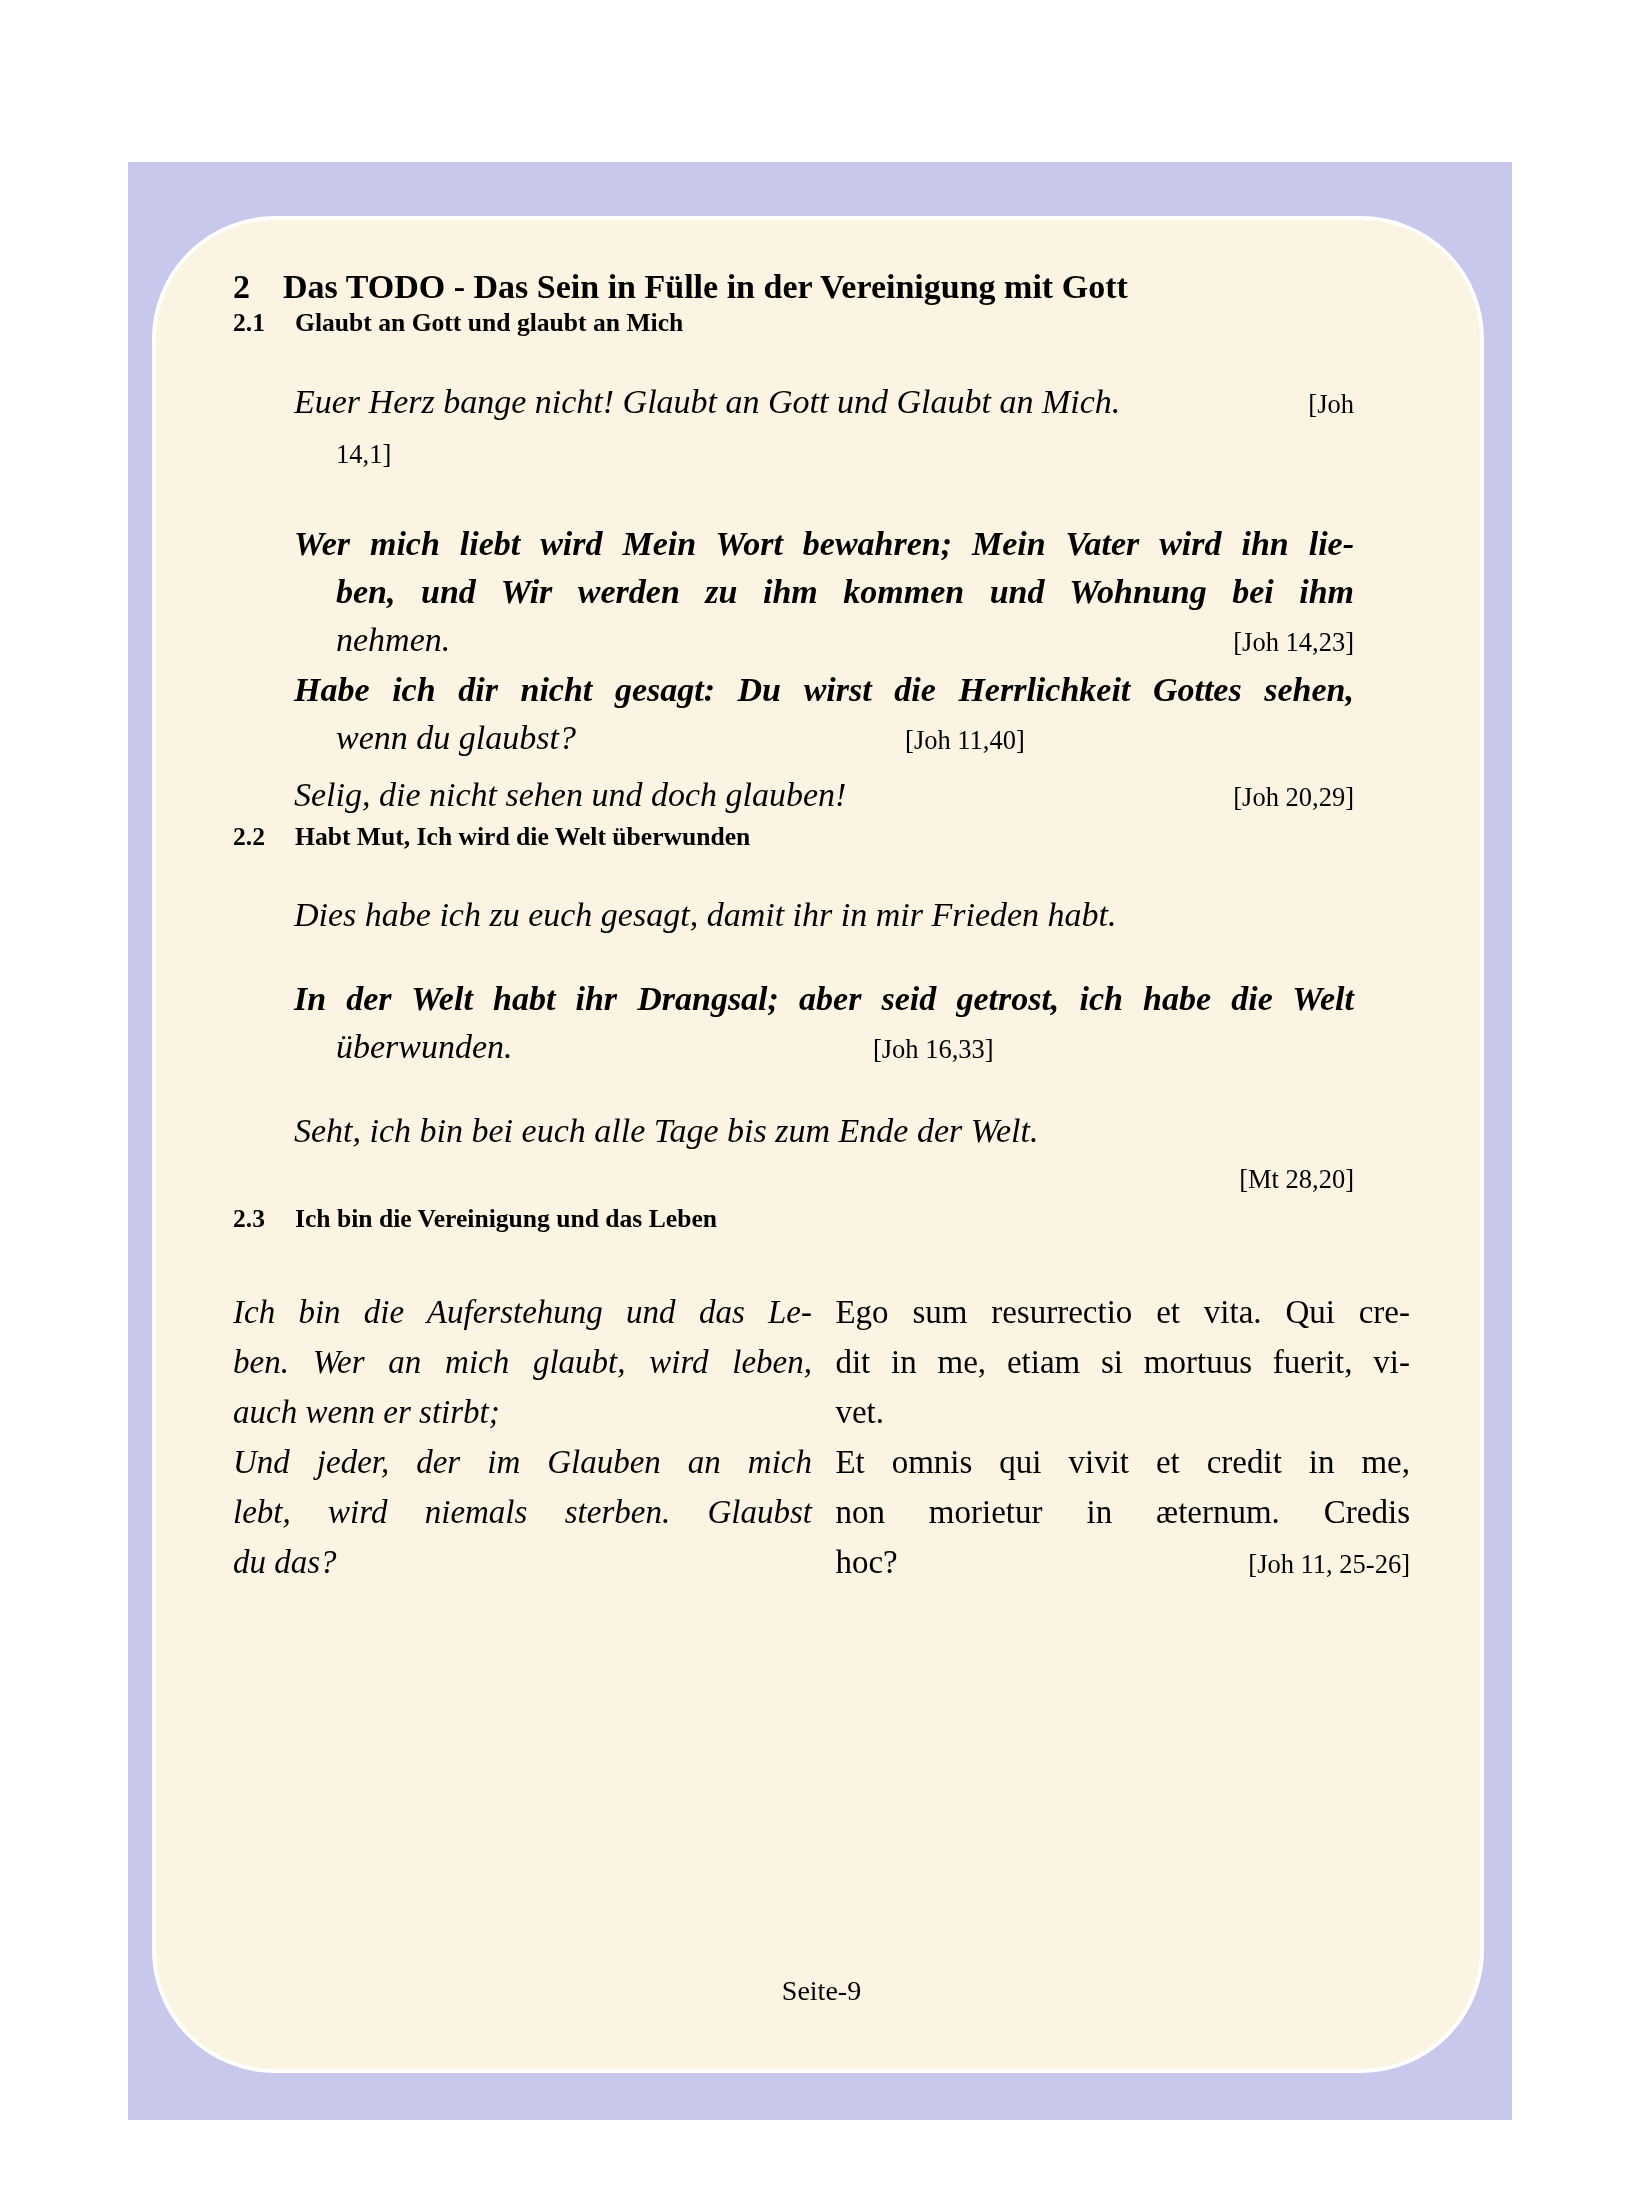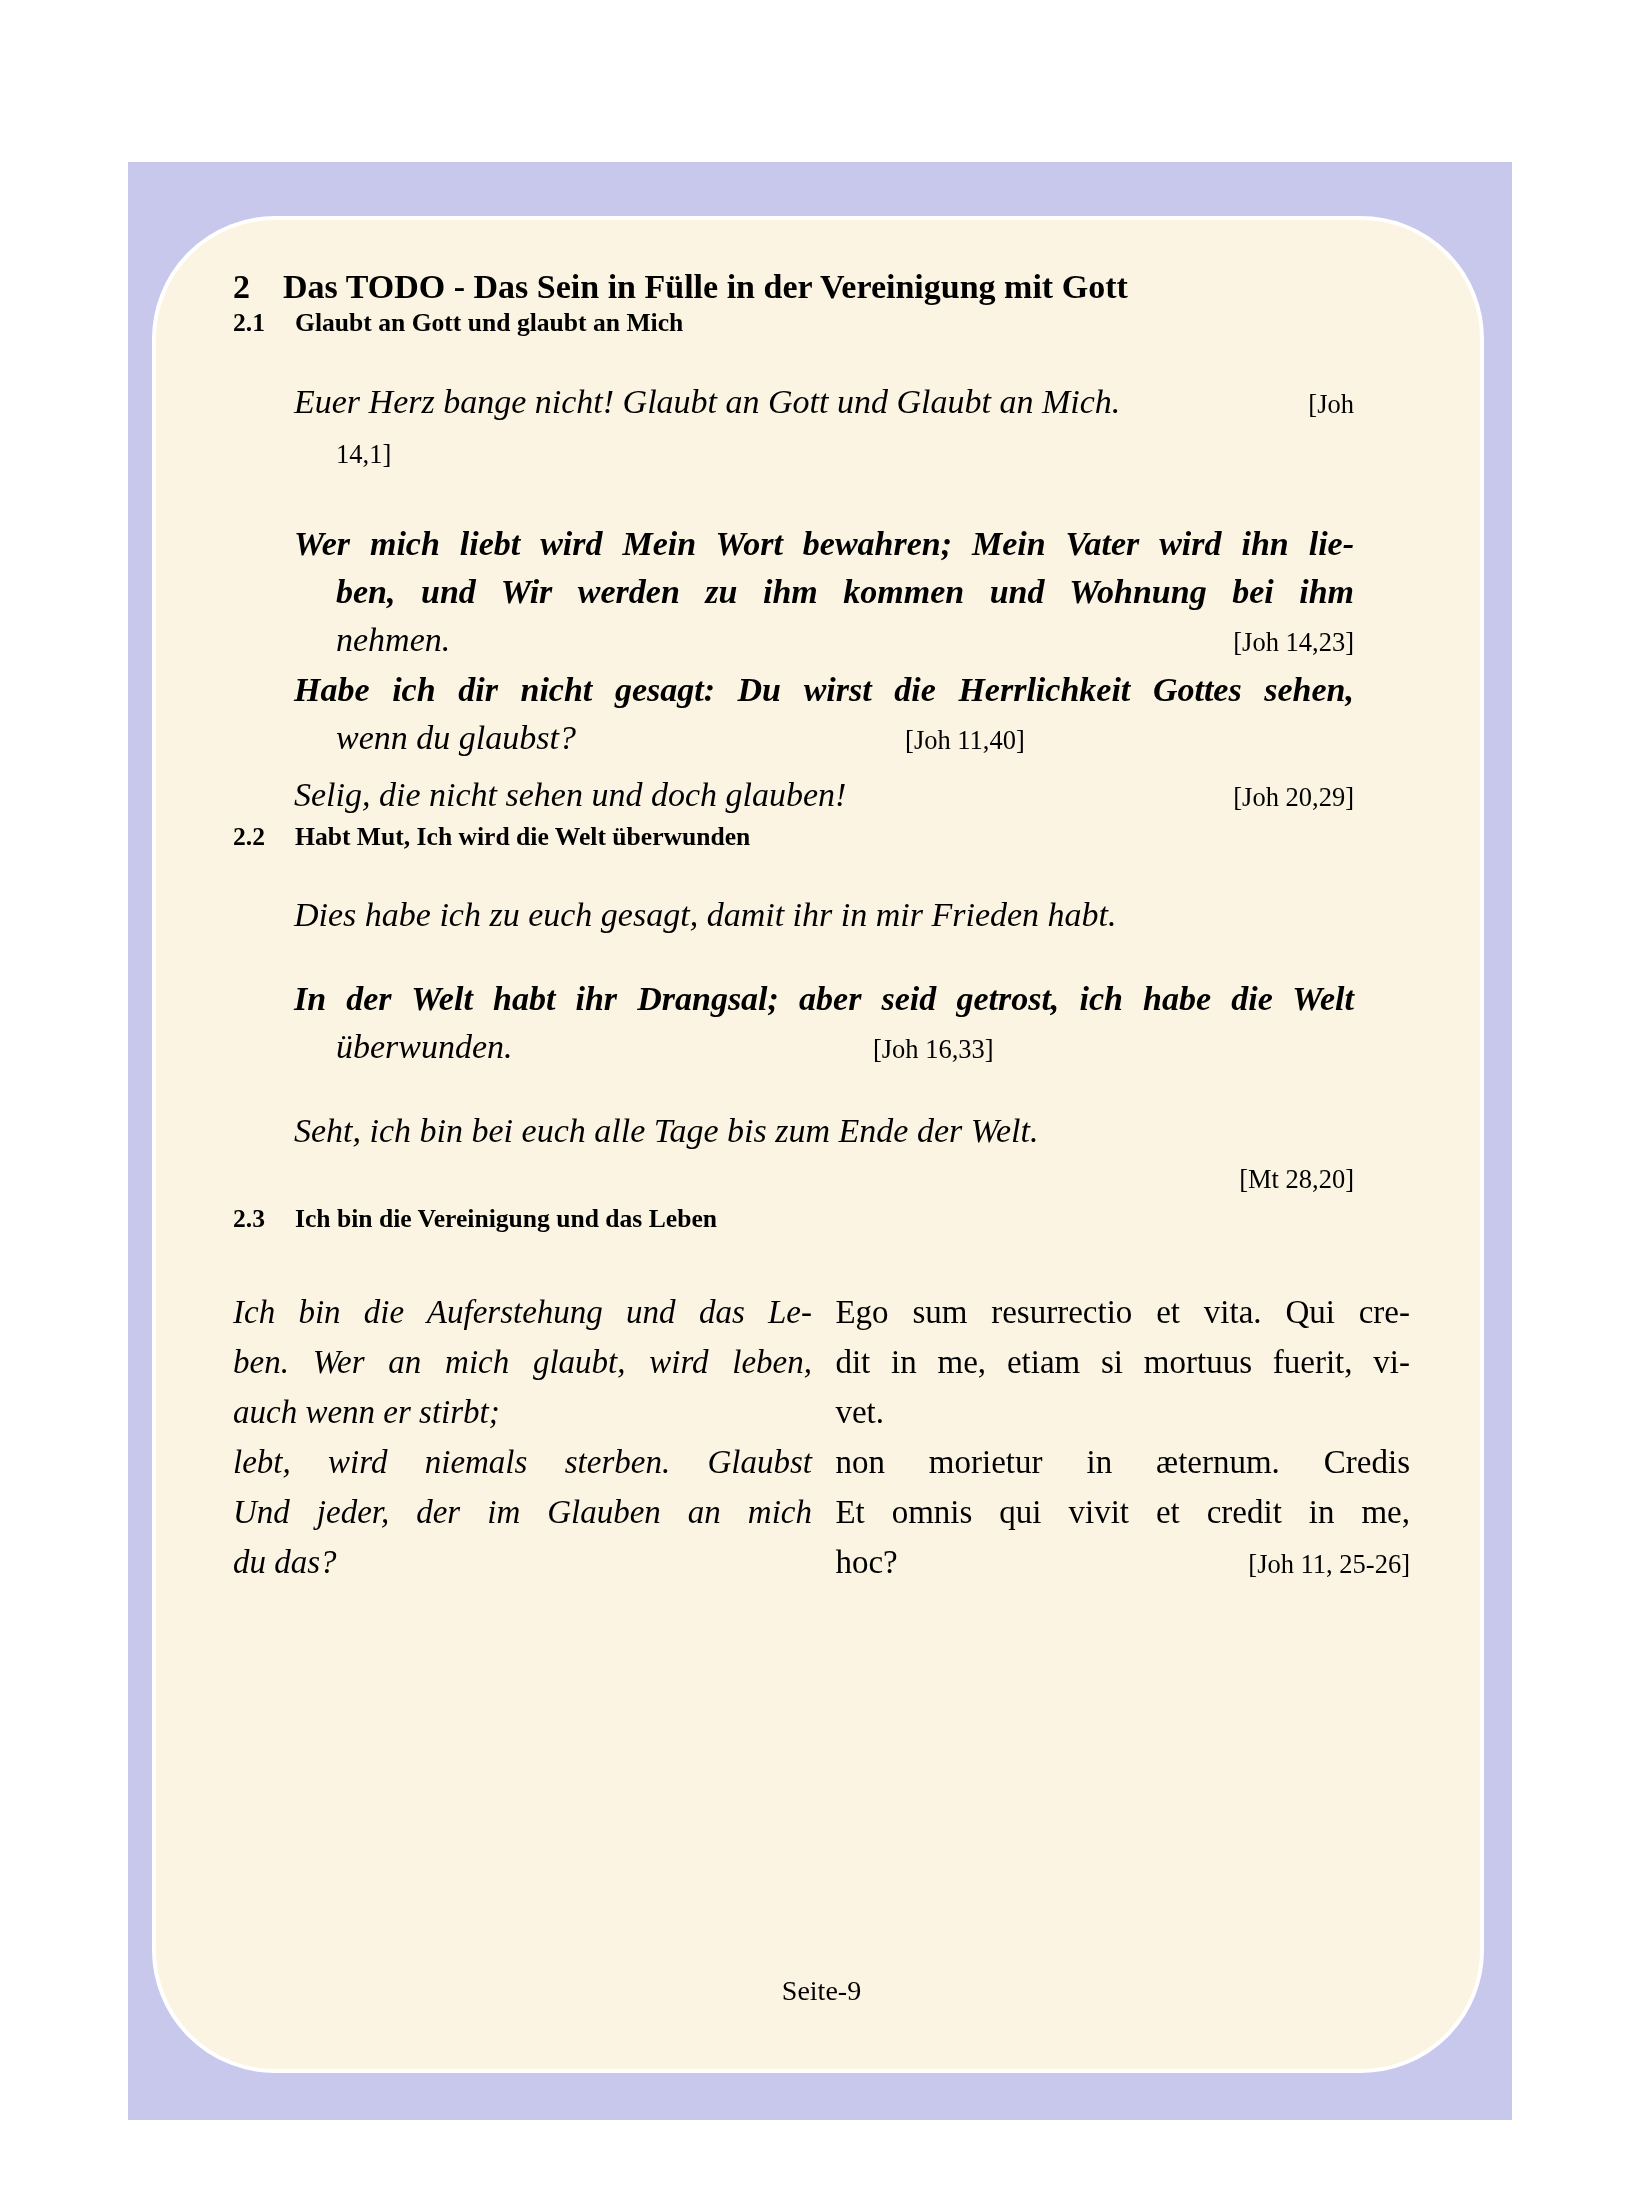--- a/index.html
+++ b/index.html
@@ -158,30 +158,30 @@
       <h2 class="subsection sub-23">
         <span class="num">2.3</span>
         <span>Ich bin die Vereinigung und das Leben</span>
       </h2>
 
       <div class="twocol">
         <div class="col-left">
           <div class="bline jl">Ich bin die Auferstehung und das Le-</div>
           <div class="bline jl">ben. Wer an mich glaubt, wird leben,</div>
           <div class="bline">auch wenn er stirbt;</div>
+          <div class="bline jl">Und jeder, der im Glauben an mich</div>
           <div class="bline jl">lebt, wird niemals sterben. Glaubst</div>
-          <div class="bline jl">Und jeder, der im Glauben an mich</div>
           <div class="bline">du das?</div>
         </div>
         <div class="col-right">
           <div class="bline jl">Ego sum resurrectio et vita. Qui cre-</div>
           <div class="bline jl">dit in me, etiam si mortuus fuerit, vi-</div>
           <div class="bline">vet.</div>
+          <div class="bline jl">Et omnis qui vivit et credit in me,</div>
           <div class="bline jl">non morietur in æternum. Credis</div>
-          <div class="bline jl">Et omnis qui vivit et credit in me,</div>
           <div class="bline flexline">
             <span>hoc?</span>
             <span class="fill"></span>
             <span class="ref">[Joh 11, 25-26]</span>
           </div>
         </div>
       </div>
 
       <div class="footer">Seite-9</div>
 

